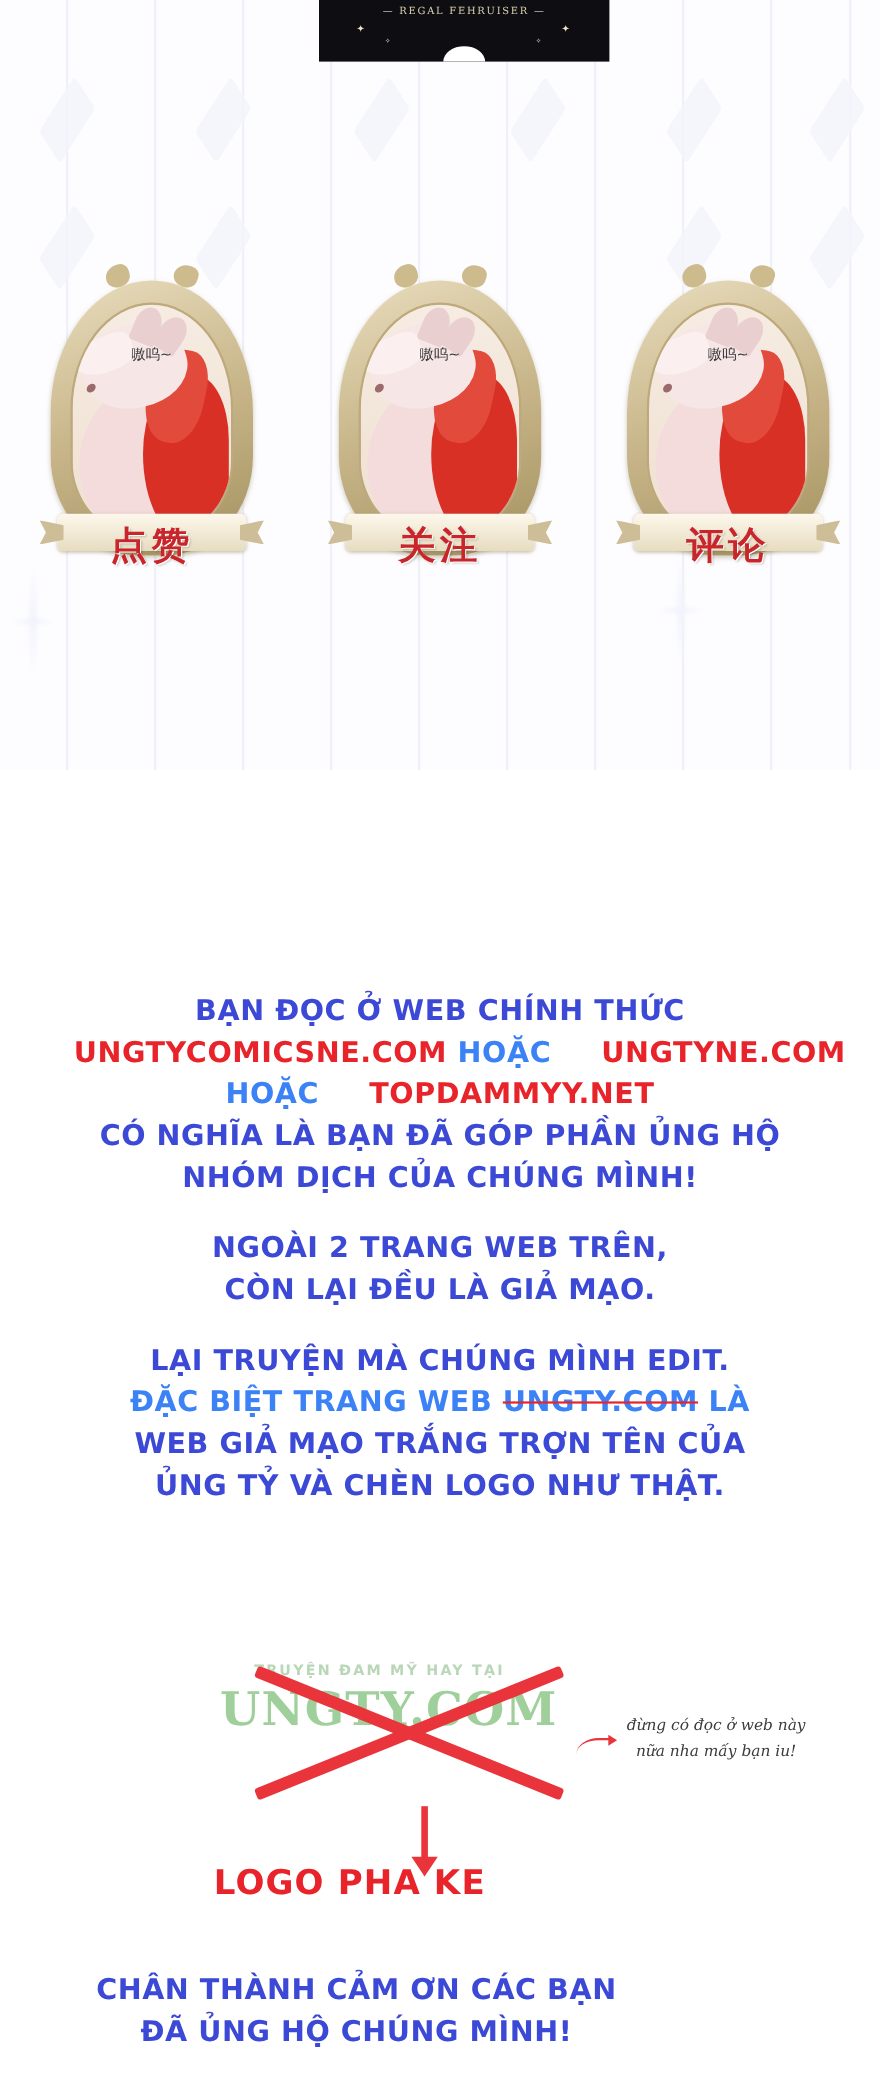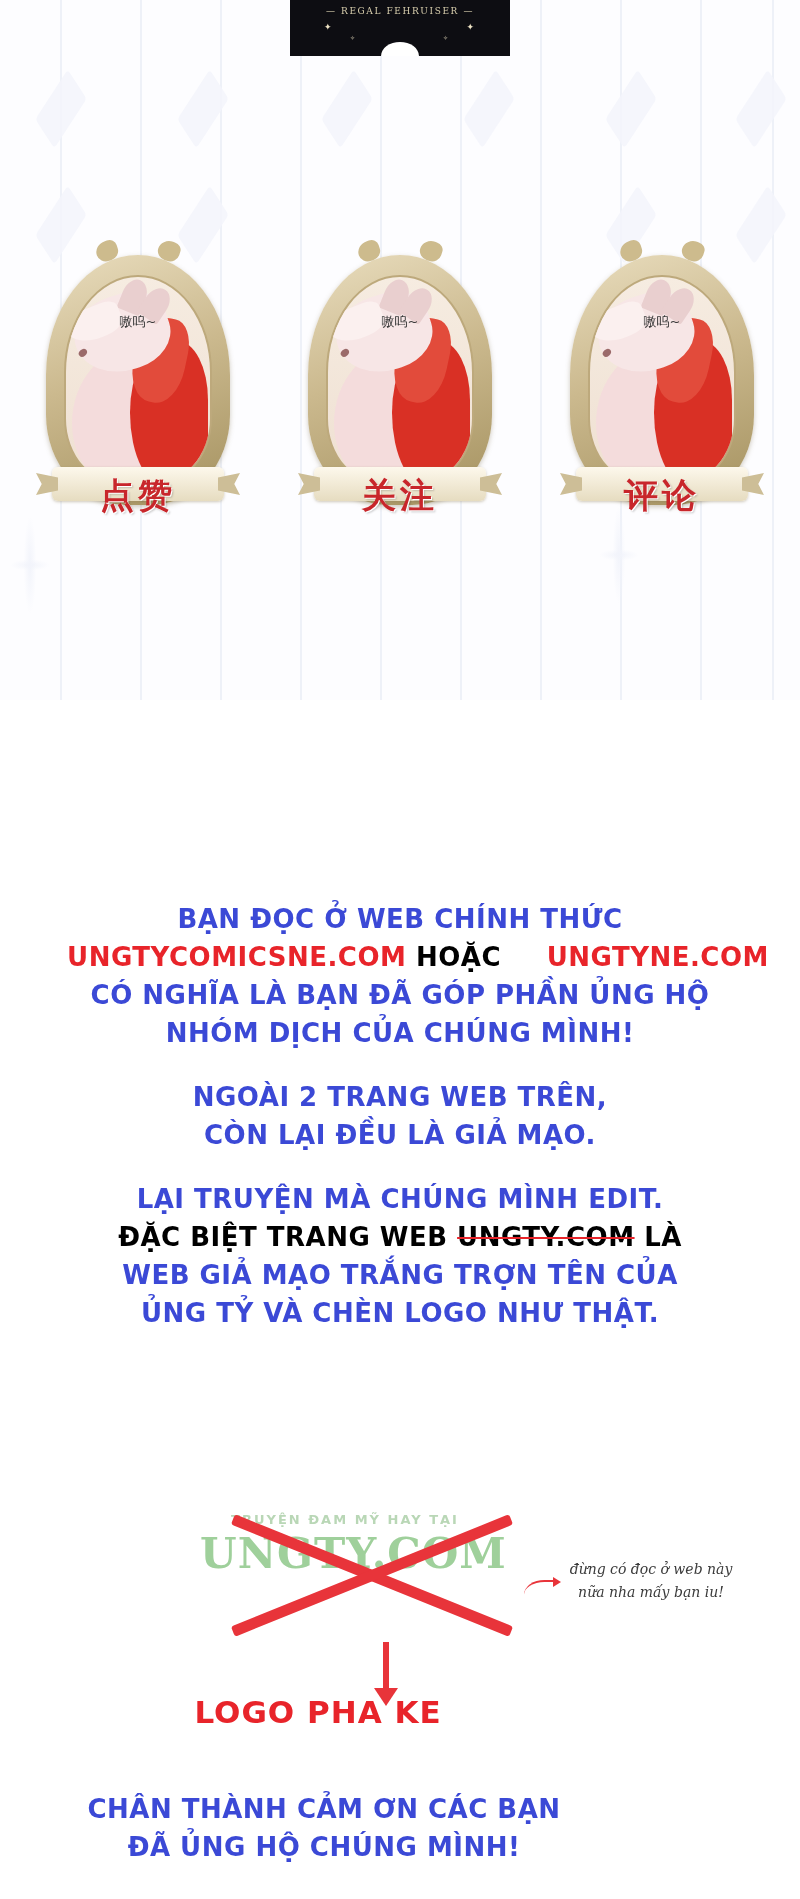--- a/index.html
+++ b/index.html
@@ -17,20 +17,21 @@
 
   
   .banner {
     position: absolute;
     left: 290px;
     top: 0;
     width: 220px;
     height: 56px;
     background: #0d0d12;
     overflow: hidden;
+    padding-left: 44px;
   }
   .banner-title {
     position: absolute;
     top: 6px;
     left: 0;
     width: 100%;
     text-align: center;
     color: #d9cfae;
     font-family: "DejaVu Serif", serif;
     font-size: 9px;
@@ -285,21 +286,21 @@
     font-weight: bold;
     letter-spacing: .5px;
   }
   .line {
     font-size: 26px;
     line-height: 38px;
     color: #3b49d6;
     text-transform: uppercase;
   }
   .line.mixed .red { color: #e8242a; margin-left: 36px; }
-  .line.mixed .blue { color: #000000; }
+  .line.mixed .blue { color: #3b82f6; }
   .gap-sm { height: 26px; }
   .strike { text-decoration: line-through; text-decoration-color: #e8242a; }
 
   
   .fake-block {
     position: absolute;
     left: 0;
     top: 1502px;
     width: 800px;
     height: 230px;
@@ -531,20 +532,24 @@
 
 </div>
 
 <div class="notice">
   <div class="line">BẠN ĐỌC Ở WEB CHÍNH THỨC</div>
   <div class="line mixed">
     <span class="red">UNGTYCOMICSNE.COM</span>
     <span class="blue">HOẶC</span>
     <span class="red">UNGTYNE.COM</span>
   </div>
+  <div class="line mixed">
+    <span class="blue">HOẶC</span>
+    <span class="red">TOPDAMMYY.NET</span>
+  </div>
   <div class="line">CÓ NGHĨA LÀ BẠN ĐÃ GÓP PHẦN ỦNG HỘ</div>
   <div class="line">NHÓM DỊCH CỦA CHÚNG MÌNH!</div>
 
   <div class="gap-sm"></div>
 
   <div class="line">NGOÀI 2 TRANG WEB TRÊN,</div>
   <div class="line">CÒN LẠI ĐỀU LÀ GIẢ MẠO.</div>
 
   <div class="gap-sm"></div>
 

